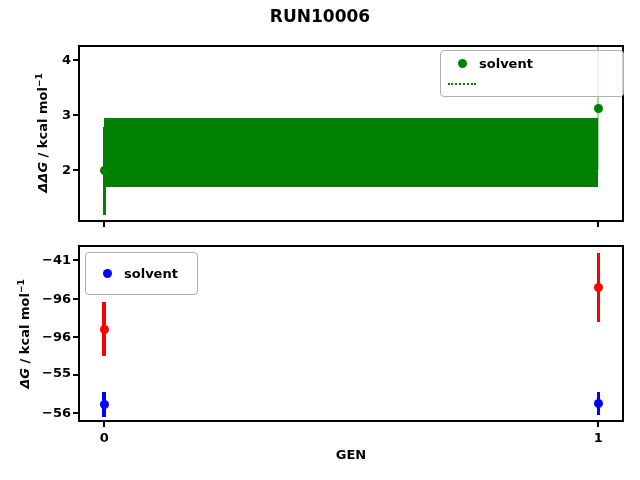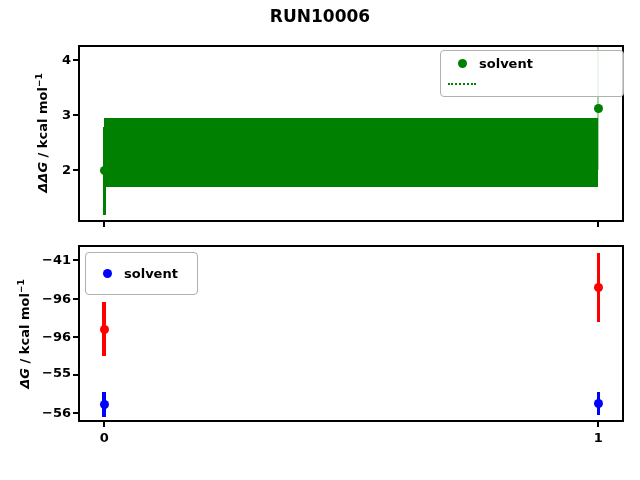--- a/index.html
+++ b/index.html
@@ -126,14 +126,15 @@
       <div class="tickmark" style="left: -5px; top: 14.2916px; width: 5px; height: 2px;"></div>
       <div class="ticklabel ytl" style="left: -62px; top: 6.29158px;">−41</div>
     </div>
 
   <div class="ylab" id="ylabel-top">
     <span class="dg">ΔΔG</span><span> / kcal mol</span><sup>−1</sup>
   </div>
   <div class="ylab" id="ylabel-bottom">
     <span class="dg">ΔG</span><span> / kcal mol</span><sup>−1</sup>
   </div>
+  <div id="xlabel">GEN</div>
 
 </div>
 
 </body></html>

